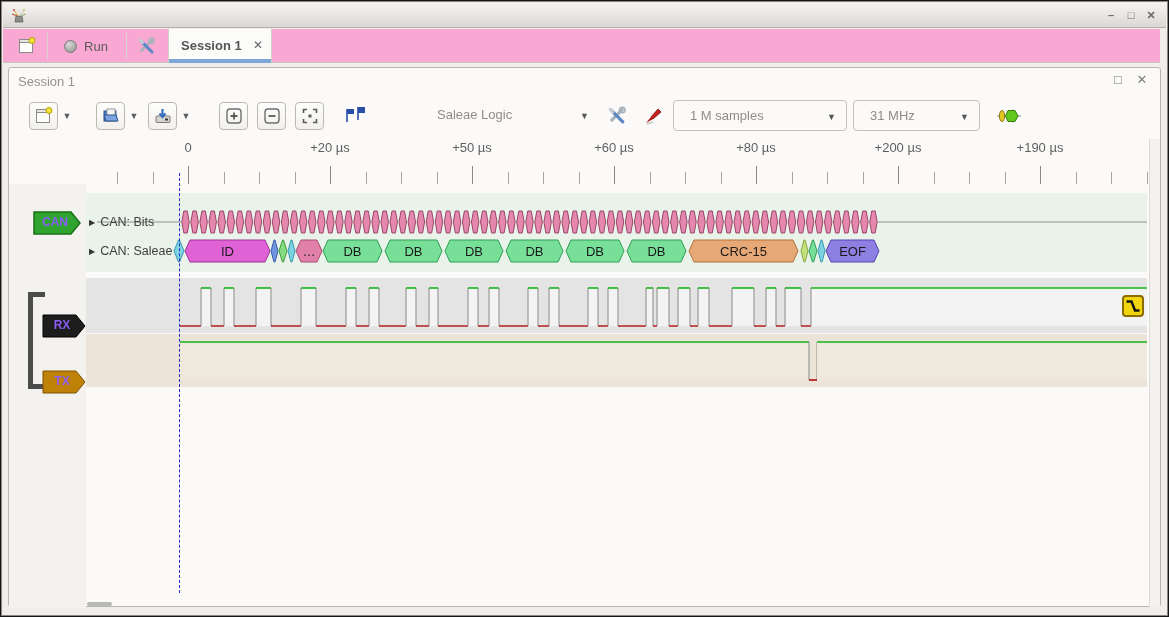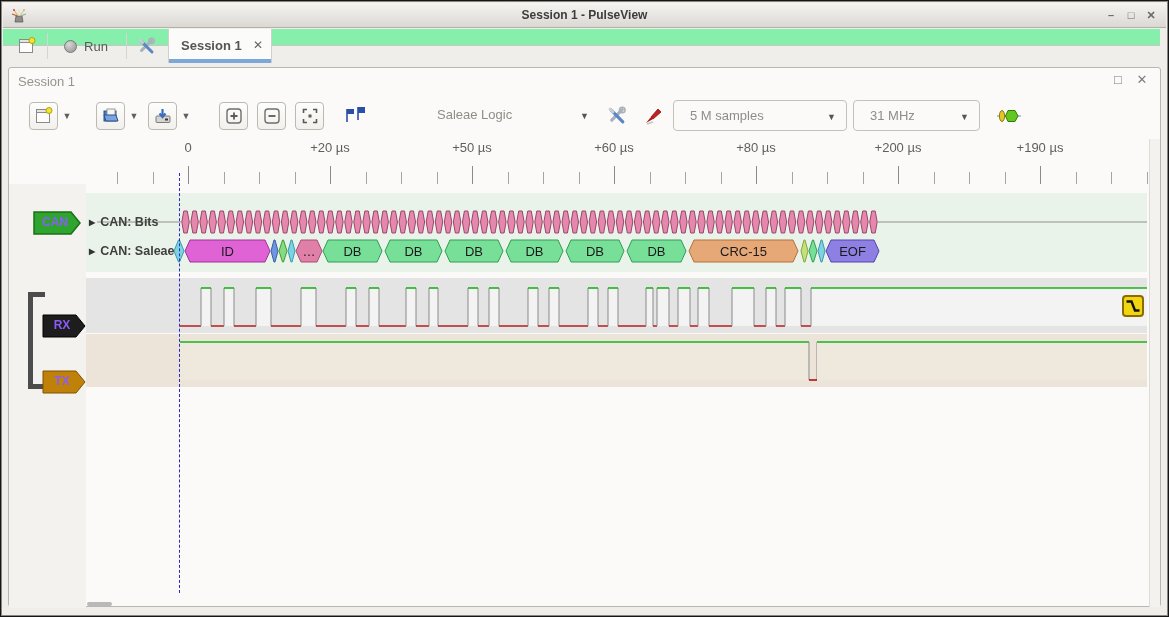--- a/index.html
+++ b/index.html
@@ -4,21 +4,21 @@
 <style>
   html,body{margin:0;padding:0;background:#555;}
   *{box-sizing:border-box;font-family:"Liberation Sans",sans-serif;}
   #window{position:relative;width:1169px;height:617px;background:#efeeea;border:1px solid #161616;overflow:hidden;box-shadow:inset 0 0 0 1px #8a8781;}
   
   .titlebar{position:absolute;left:2px;right:2px;top:2px;height:25px;background:linear-gradient(#f5f4f2,#dbd8d3);border-bottom:1px solid #b3b0aa;}
   .titlebar .title{position:absolute;left:0;right:0;top:5px;text-align:center;font-size:12px;font-weight:bold;color:#3c3c3c;}
   .win-btn{position:absolute;top:3px;width:18px;height:18px;color:#6a6a6a;font-size:11px;font-weight:bold;text-align:center;line-height:18px;cursor:default;}
   .app-icon{position:absolute;left:7px;top:3px;}
   
-  .toolbar{position:absolute;left:2px;right:8px;top:28px;height:17px;background:#86efac;border-bottom:1px solid #c9c6c1;}
+  .toolbar{position:absolute;left:2px;right:8px;top:28px;height:34px;background:#f9a8d4;border-bottom:1px solid #c9c6c1;}
   .tb-sep{position:absolute;top:4px;width:1px;height:26px;background:#d8d5d0;}
   .flatbtn{position:absolute;top:2px;height:30px;display:flex;align-items:center;justify-content:center;}
   .run-label{font-size:13px;color:#5a5a5a;margin-left:7px;}
   .run-circle{width:13px;height:13px;border-radius:50%;background:radial-gradient(circle at 35% 30%,#d9d9d9,#8f8f8f);border:1px solid #787878;}
   .tab{position:absolute;left:165px;top:0;width:104px;height:34px;background:#fbfbfa;border-left:1px solid #d2cfca;border-right:1px solid #d2cfca;}
   .tab-label{position:absolute;left:12px;top:9px;font-size:13px;font-weight:bold;color:#555;}
   .tab-close{position:absolute;right:8px;top:9px;font-size:12px;color:#666;}
   .tab-underline{position:absolute;left:0;right:0;bottom:0;height:4px;background:#7ba7d9;}
   
   .panel{position:absolute;left:7px;top:66px;right:7px;bottom:9px;background:#fbfaf8;border:1px solid #b9b6b0;border-radius:3px;}
@@ -38,21 +38,21 @@
   .ruler{position:absolute;left:8px;top:136px;width:1153px;height:47px;}
   .ruler-label{position:absolute;top:3px;transform:translateX(-50%);font-size:13px;color:#5f5f5f;white-space:nowrap;}
   .tick{position:absolute;width:1px;background:#9a9a9a;}
   
   .gutter{position:absolute;left:8px;top:183px;width:77px;height:424px;background:#f4f2ee;}
   .band{position:absolute;left:85px;width:1061px;}
   .band.decode{top:192px;height:79px;background:#eaf3ea;}
   .band.rx{top:277px;height:55px;background:#e4e4e4;}
   .band.tx{top:333px;height:53px;background:#ece4d9;}
   #trace-svg{position:absolute;left:85px;top:183px;}
-  .row-label{position:absolute;font-size:12.5px;color:#3f3f3f;white-space:nowrap;font-weight:bold;}
+  .row-label{position:absolute;font-size:12.5px;color:#3f3f3f;white-space:nowrap;}
   .row-label .arrow{font-size:8px;color:#333;margin-right:5px;vertical-align:1px;}
   .tag{position:absolute;width:48px;height:24px;}
   .tag span{position:absolute;left:4px;top:4px;width:36px;text-align:center;font-size:12px;font-weight:bold;color:#8b5cf6;}
   .bracket{position:absolute;background:#4c4c4c;}
   .cursor-line{position:absolute;left:178px;top:172px;width:0;height:420px;border-left:1px dashed #2a2ac8;}
   .hscroll{position:absolute;left:86px;top:601px;width:25px;height:4px;background:#b9b9b9;border-radius:2px;}
   .vscroll{position:absolute;left:1148px;top:138px;width:11px;height:468px;background:#f3f2ef;border-left:1px solid #dedbd6;}
   .trigger-icon{position:absolute;left:1121px;top:294px;}
 </style>
 </head>
@@ -66,21 +66,20 @@
       <g stroke-width="1.1" fill="none">
         <path d="M9 10 L9 3" stroke="#e8e2c8"></path>
           <path d="M8 10 L4 4" stroke="#d8b85a"></path>
         <path d="M10 10 L14 4" stroke="#c8c8c8"></path>
           <path d="M7.5 10 L2 8" stroke="#b85a3a"></path>
         <path d="M10.5 10 L16 8" stroke="#9ab07a"></path>
       </g>
       <circle cx="4" cy="4" r="1" fill="#d04040"></circle>
         <circle cx="14" cy="4" r="1" fill="#d0c040"></circle>
     </svg>
-    <div class="title">Session 1 - PulseView</div>
     <span class="win-btn" style="right:46px">–</span>
     <span class="win-btn" style="right:26px">□</span>
     <span class="win-btn" style="right:6px">✕</span>
   </div>
 
   <div class="toolbar">
     <div class="flatbtn" style="left:8px;width:32px">
       <svg width="18" height="18" viewBox="0 0 18 18">
         <rect x="1.5" y="2.5" width="13" height="13" fill="#fdfdfb" stroke="#8a8a8a"></rect>
         <rect x="1.5" y="2.5" width="13" height="3" fill="#e7e5e0" stroke="#8a8a8a"></rect>
@@ -182,21 +181,21 @@
     </svg>
   </div>
   <div class="icon-only" style="left:638px;width:28px">
     <svg width="20" height="20" viewBox="0 0 20 20">
       <polygon points="8,11 15,3 18,6 10,13" fill="#c62020" stroke="#7d0f0f" stroke-width="0.8"></polygon>
       <polygon points="3,17 8,11 10,13" fill="#a81616"></polygon>
       <path d="M4 18 L10 16" stroke="#c9c6c0" stroke-width="1.5"></path>
     </svg>
   </div>
   <div class="combo" style="left:672px;width:174px">
-    <span class="val">5 M samples</span>
+    <span class="val">1 M samples</span>
     <span class="caret2">▼</span>
   </div>
   <div class="combo" style="left:852px;width:127px">
     <span class="val">31 MHz</span>
     <span class="caret2">▼</span>
   </div>
   <div class="icon-only" style="left:994px;width:28px">
     <svg width="26" height="18" viewBox="0 0 26 18">
       <path d="M1 9 H25" stroke="#8a8a8a" stroke-width="1"></path>
       <ellipse cx="6" cy="9" rx="2.6" ry="5.5" fill="#e6c622" stroke="#8f7a10"></ellipse>

